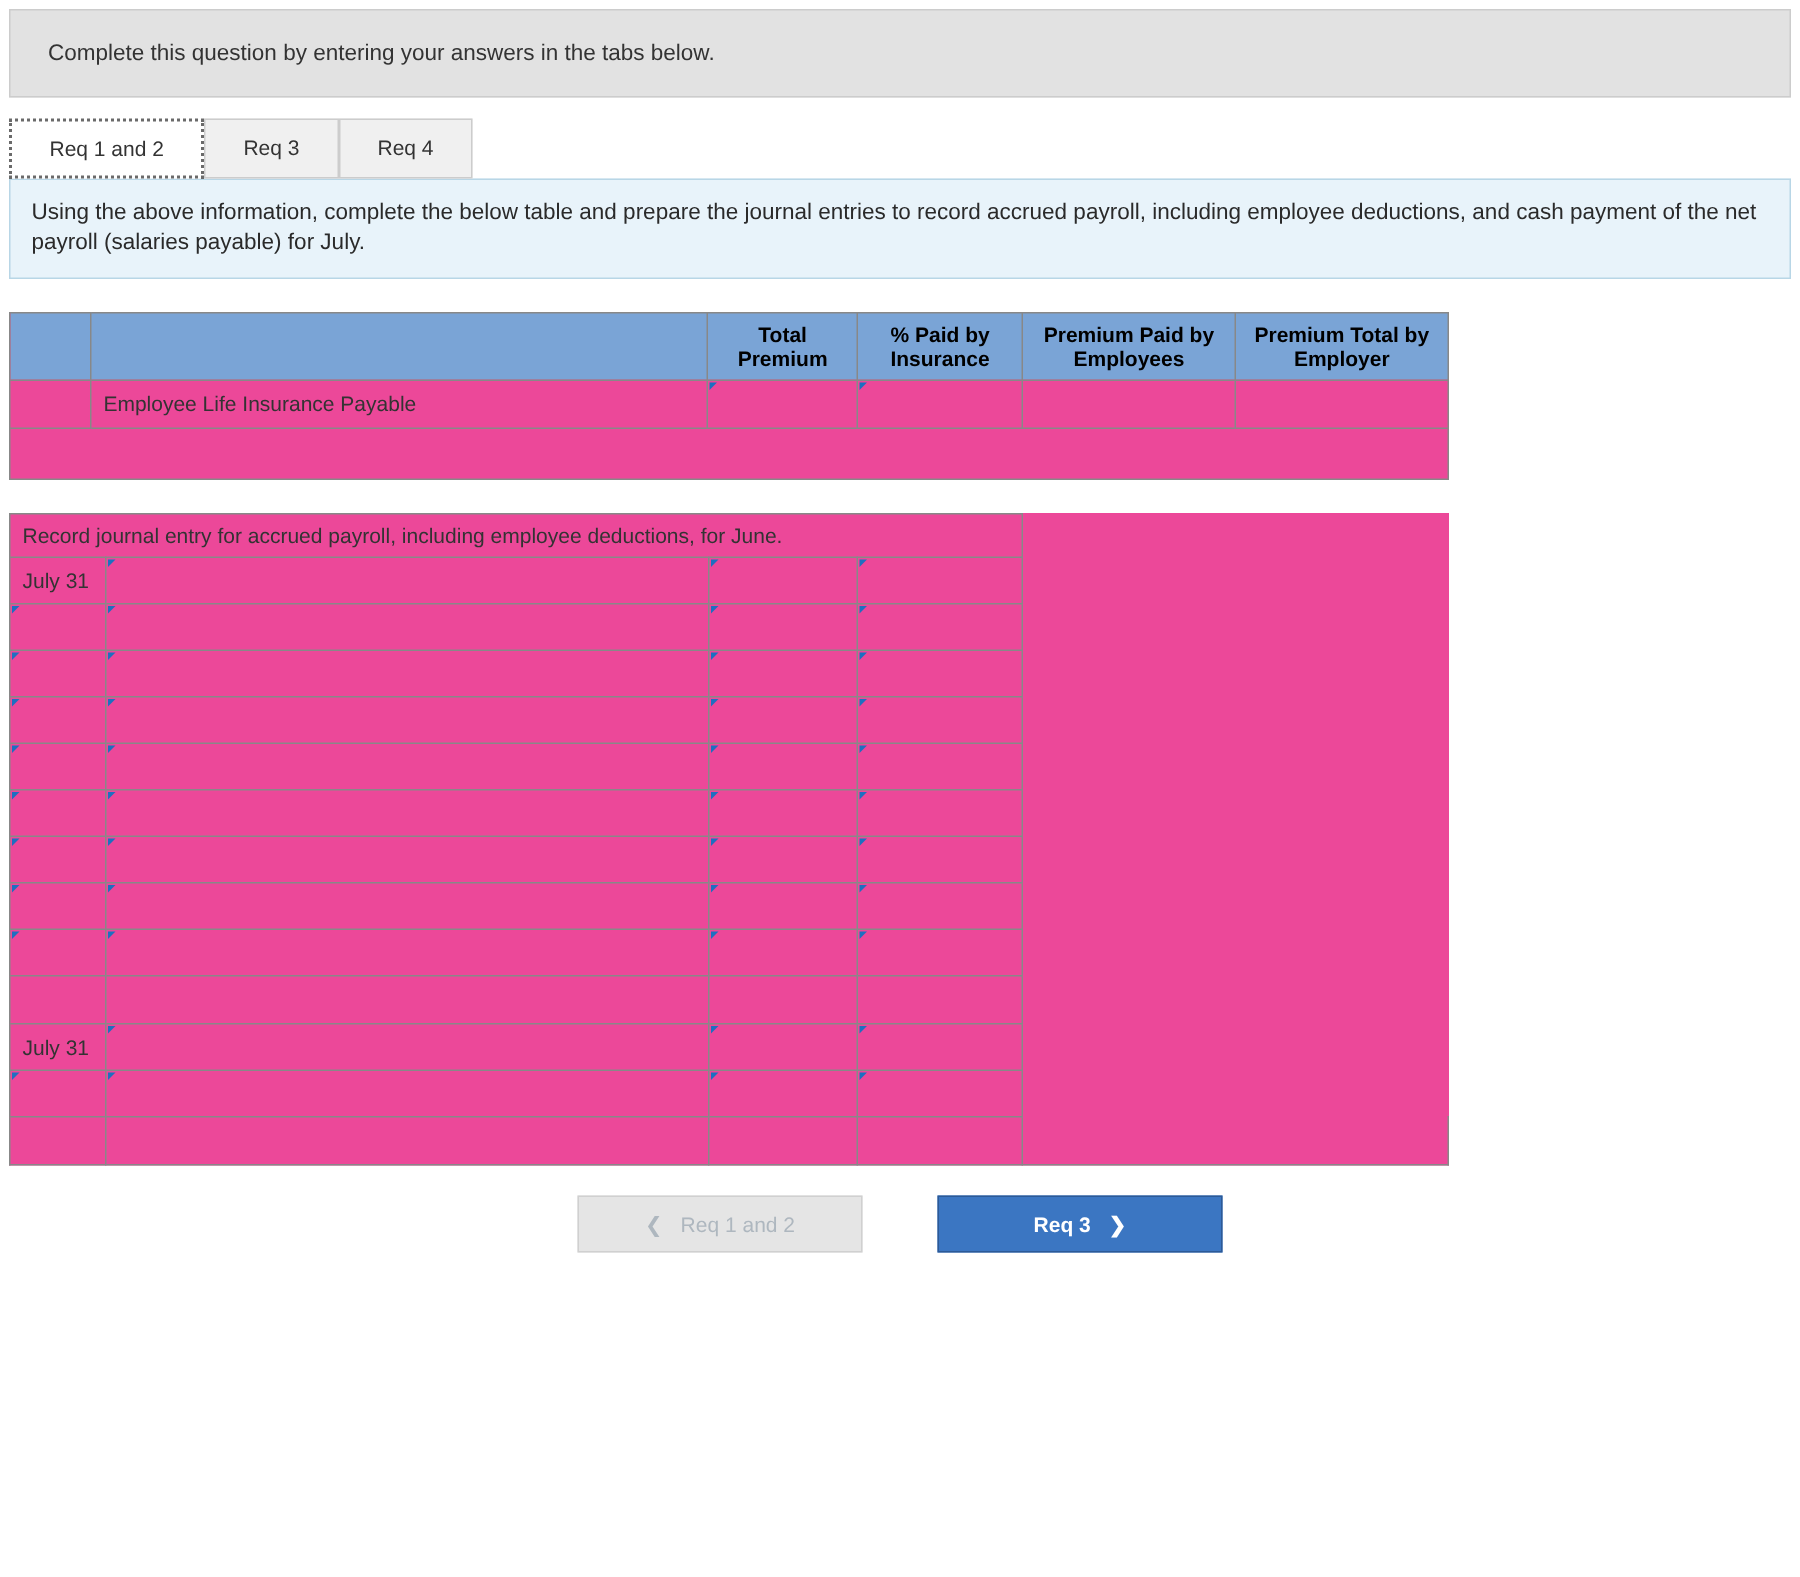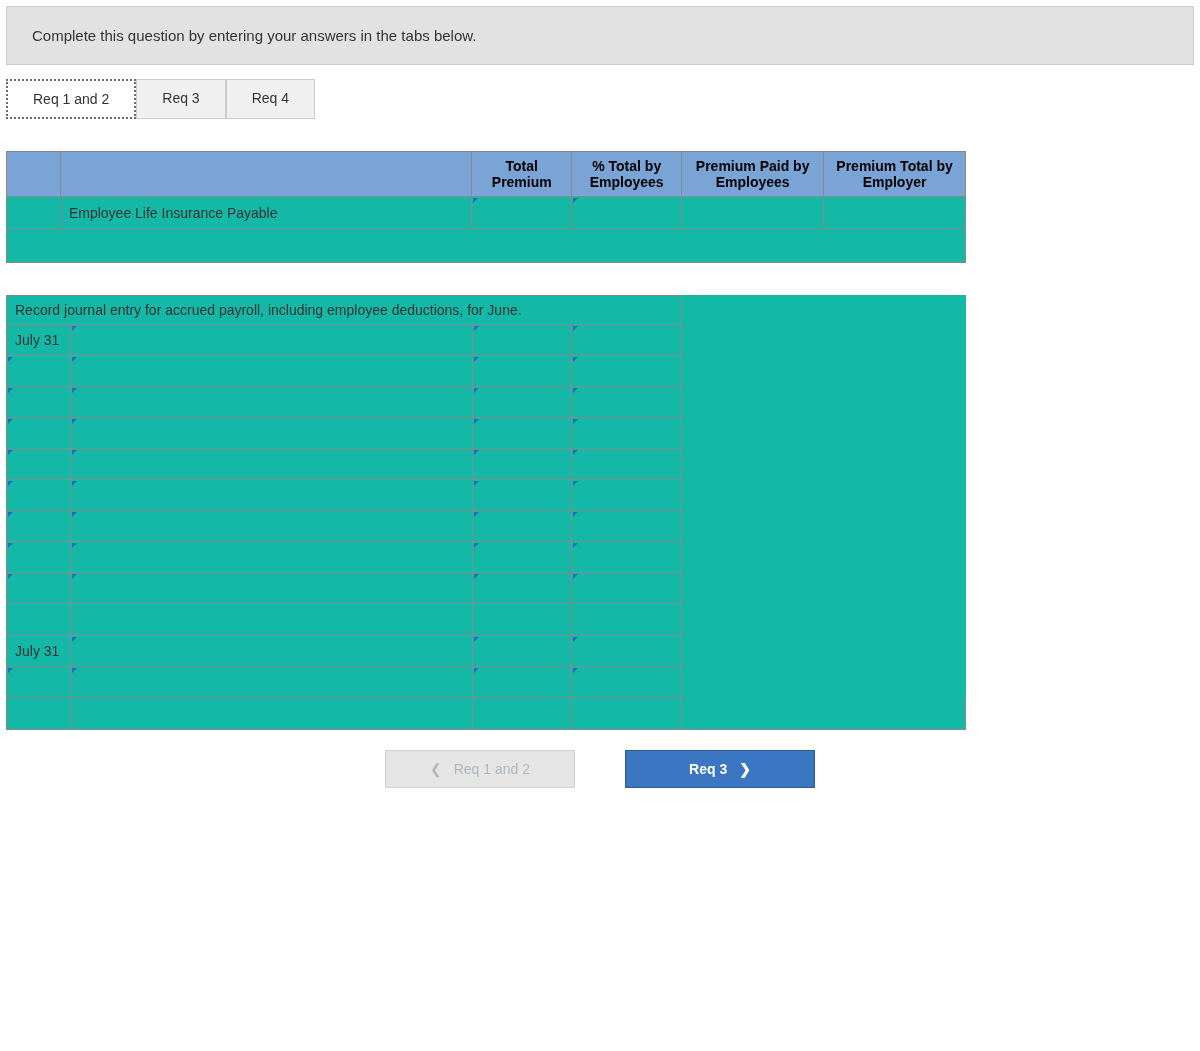--- a/index.html
+++ b/index.html
@@ -48,22 +48,22 @@
     background: #e8f3fa;
     border: 1px solid #b8d6e6;
     padding: 12px 14px;
     margin-top: 0;
     font-size: 15px;
     color: #2a2a2a;
     line-height: 1.35;
   }
   table {
     border-collapse: collapse;
-    margin-top: 32px;
-    background: #14b8a6;
+    margin-top: 22px;
+    background: #ec4899;
   }
   th, td {
     border: 1px solid #888;
     padding: 6px 8px;
     font-size: 14px;
     vertical-align: middle;
   }
   th.bluehdr, td.bluehdr {
     background: #7aa4d6;
     font-weight: bold;
@@ -151,36 +151,39 @@
   <div class="instruction-box">
     <span class="title">Complete this question by entering your answers in the tabs below.</span>
   </div>
 
   <div class="tabs">
     <div class="tab active"><span>Req 1 and 2</span></div>
     <div class="tab inactive"><span>Req 3</span></div>
     <div class="tab inactive"><span>Req 4</span></div>
   </div>
 
+  <div class="sub-instruction">
+    <span>Using the above information, complete the below table and prepare the journal entries to record accrued payroll, including employee deductions, and cash payment of the net payroll (salaries payable) for July.</span>
+  </div>
 
   <table class="premium-table">
     <colgroup>
       <col class="c0">
         <col class="c1">
         <col class="c2">
         <col class="c3">
         <col class="c4">
         <col class="c5">
     </colgroup>
     <tbody>
         <tr>
       <th class="bluehdr">&nbsp;</th>
       <th class="bluehdr">&nbsp;</th>
       <th class="bluehdr">Total Premium</th>
-      <th class="bluehdr">% Total by Employees</th>
+      <th class="bluehdr">% Paid by Insurance</th>
       <th class="bluehdr">Premium Paid by Employees</th>
       <th class="bluehdr">Premium Total by Employer</th>
     </tr>
     <tr>
       <td class="empty-cell"></td>
       <td>Employee Life Insurance Payable</td>
       <td class="input-cell"><span class="tick"></span><input type="text" style=""></td>
       <td class="input-cell"><span class="tick"></span><input type="text" style=""></td>
       <td></td>
       <td></td>

